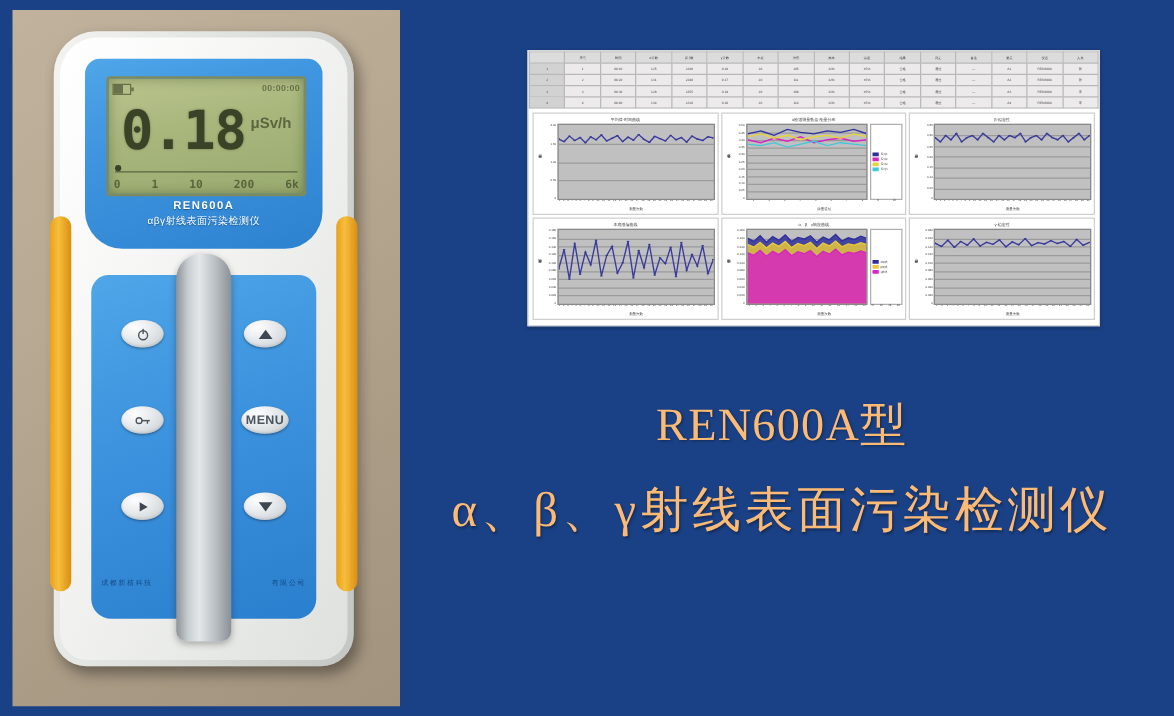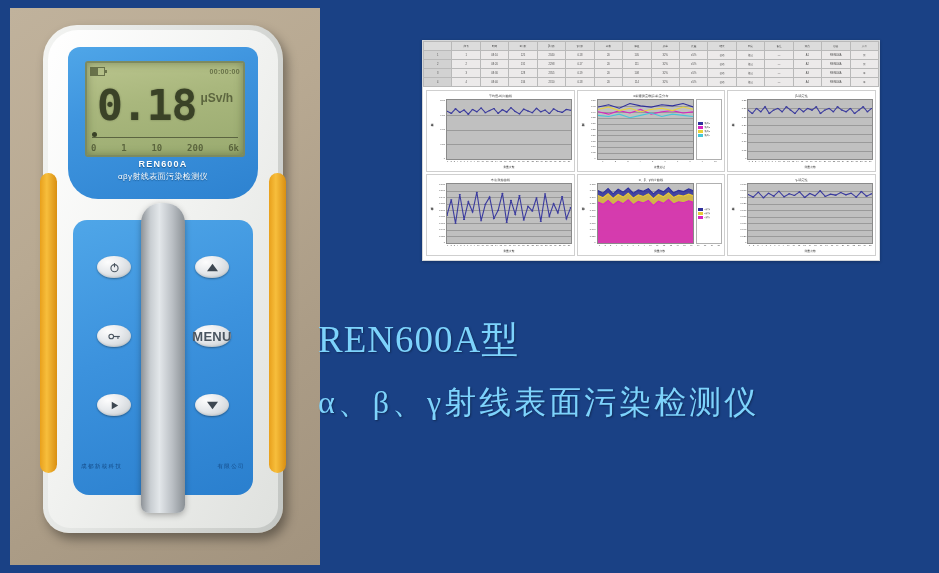--- a/index.html
+++ b/index.html
@@ -110,21 +110,21 @@
     justify-content:space-between;height:160px;align-items:center;}
   .keycol.l{left:10px;}
   .keycol.r{right:10px;}
   .key{
     width:34px;height:22px;border-radius:50%;
     background:radial-gradient(ellipse at 32% 28%,#fdfdfd 0%,#e6e9ec 45%,#c4cace 100%);
     box-shadow:0 1px 2px rgba(0,0,0,.35), inset 0 -1px 2px rgba(0,0,0,.12);
     display:flex;align-items:center;justify-content:center;
     color:#4a5560;font-size:11px;font-weight:bold;
   }
-  .key.wide{width:38px;font-size:13px;letter-spacing:.3px;}
+  .key.wide{width:38px;font-size:10px;letter-spacing:.3px;}
   .key svg{display:block;}
   
   .strap{
     position:absolute;left:50%;margin-left:-22px;top:178px;width:44px;height:310px;
     background:linear-gradient(90deg,#8e9398 0%,#c9ced2 22%,#e3e7ea 42%,#b9bec3 72%,#8a9095 100%);
     border-radius:20px 20px 8px 8px;
     box-shadow:0 2px 6px rgba(0,0,0,.3);
   }
   .footnote{
     position:absolute;left:8px;right:8px;top:243px;
@@ -184,31 +184,31 @@
   .mc-xticks{
     display:flex;justify-content:space-around;font-size:2.2px;color:#444;height:5px;
     padding-left:17px;box-sizing:border-box;
   }
   .mc-xlabel{font-size:2.8px;text-align:center;color:#3c3c3c;height:5px;line-height:5px;
     padding-left:17px;box-sizing:border-box;}
 
   
   #title-block{
     position:absolute;left:318px;top:315px;width:615px;
-    color:#7dd3fc;
+    color:#fdba74;text-align:center;
   }
   .title-line1{
     font-family:"Liberation Serif",serif;
     font-size:37px;letter-spacing:1px;
     text-shadow:1px 1px 2px rgba(0,0,0,.35);
     margin-bottom:16px;
   }
   .title-line2{
     font-family:"Liberation Serif",serif;
-    font-size:32px;letter-spacing:3px;
+    font-size:39px;letter-spacing:3px;
     text-shadow:1px 1px 2px rgba(0,0,0,.35);
     white-space:nowrap;
   }
 </style>
 </head>
 <body>
 
 <div id="product-photo">
   <div class="dev-shell">
     <div class="grip left"></div>

